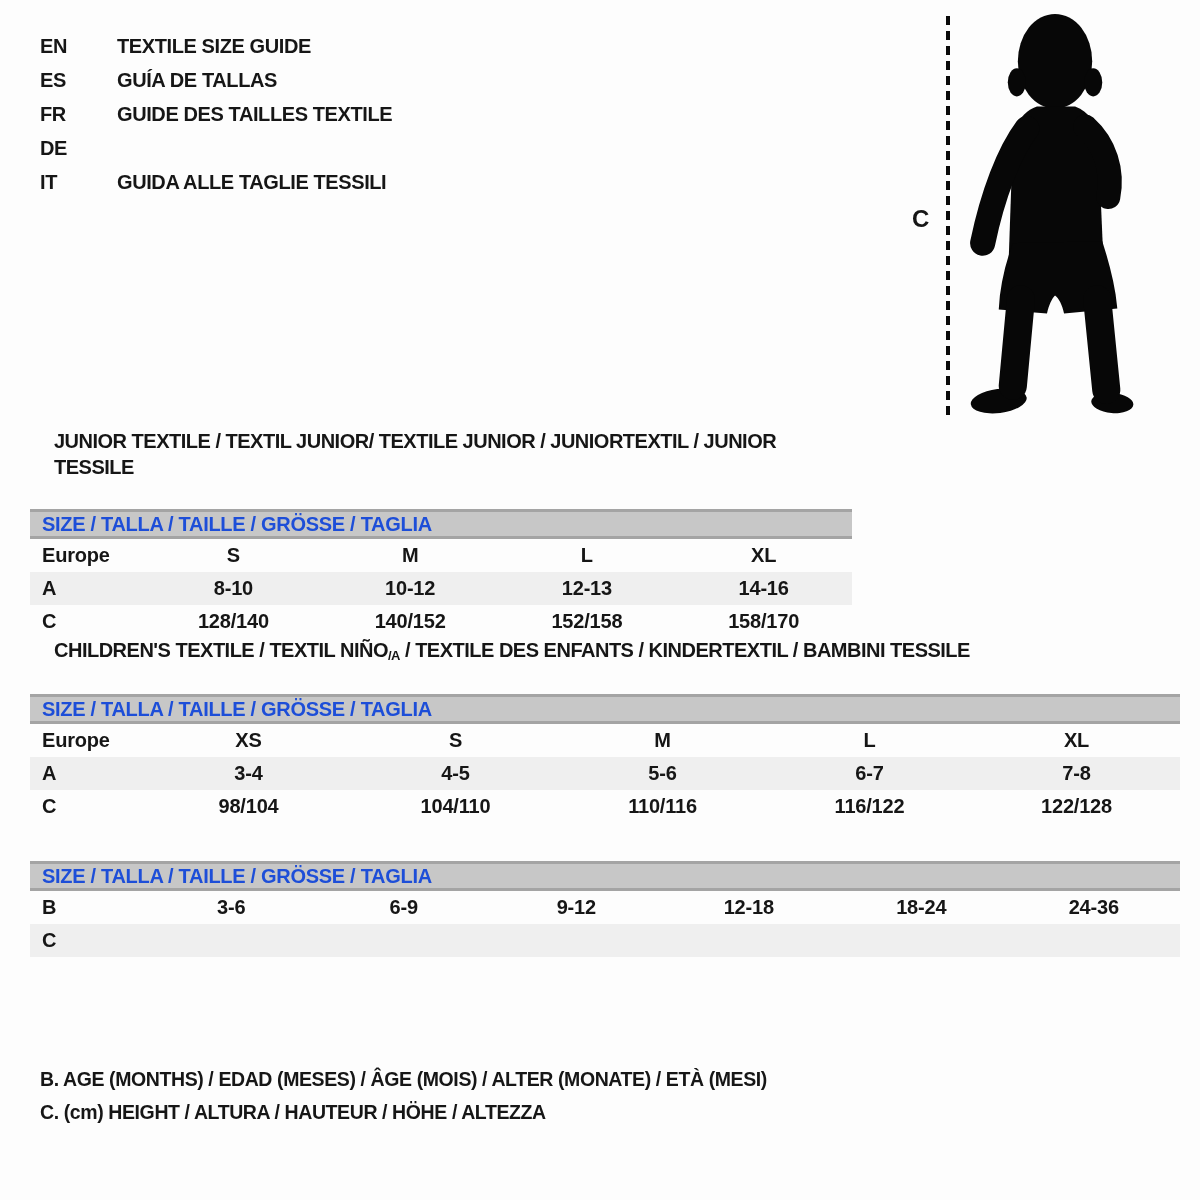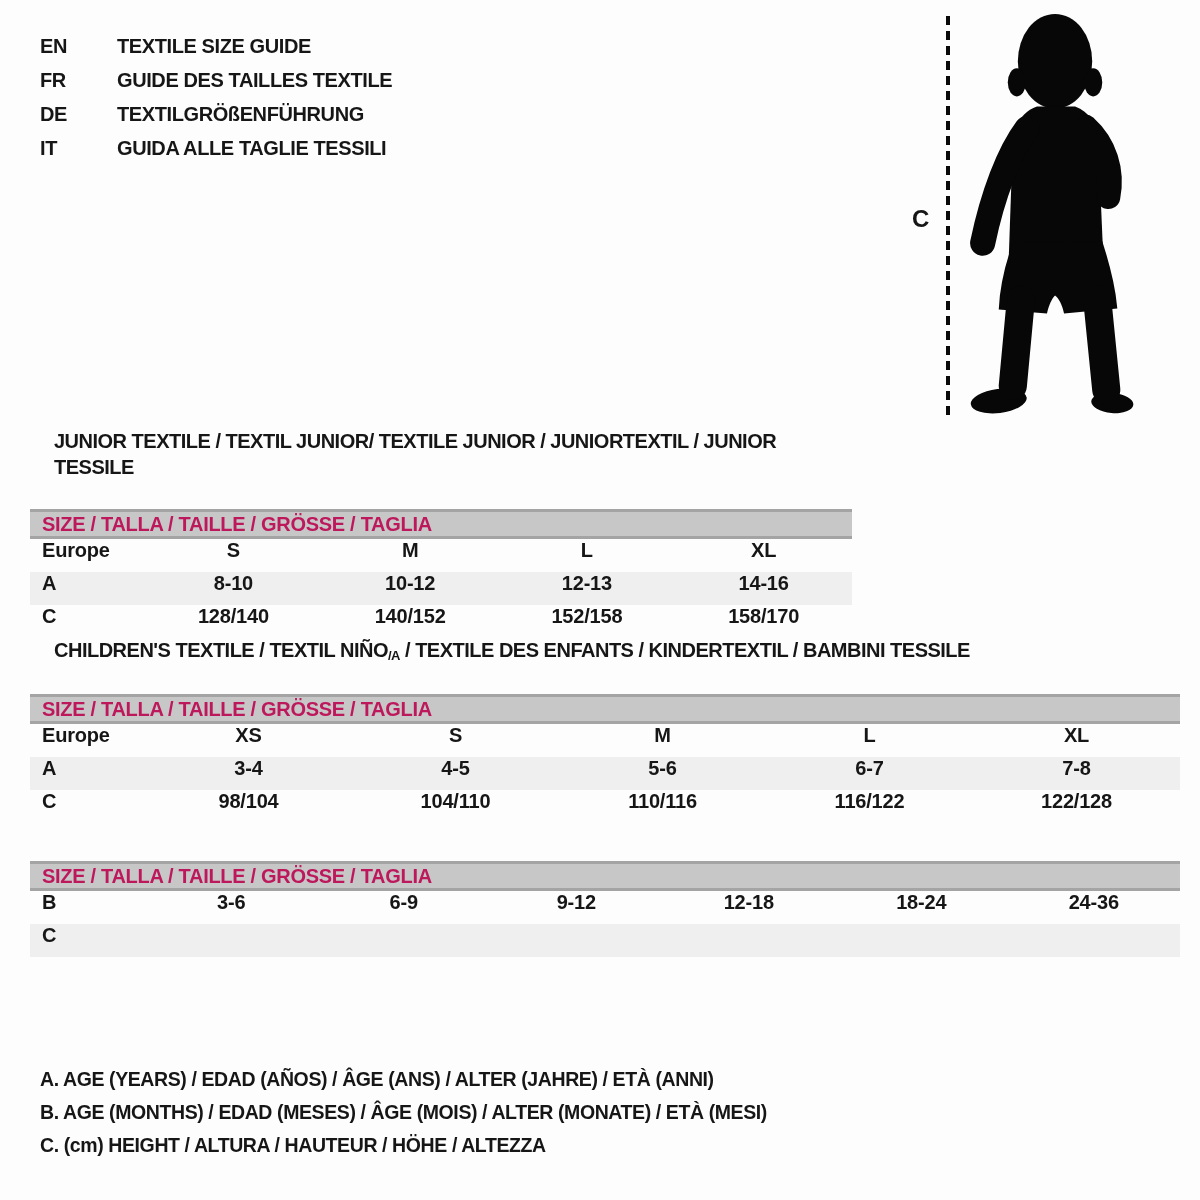--- a/index.html
+++ b/index.html
@@ -34,51 +34,54 @@
   .sec-junior .size-table{margin-top:29px;}
   .sec-children{top:637px;width:1150px;}
   .sec-children .size-table{margin-top:28px;}
   .sec-babies{top:849px;width:1150px;}
   .sec-babies .sec-title{line-height:33px;}
   .sec-babies .size-table{margin-top:12px;}
 
   .size-bar{
     height:24px;line-height:24px;background:#c7c7c7;
     border-top:3px solid #a4a4a4;border-bottom:3px solid #a4a4a4;
-    padding-left:12px;font-size:20px;letter-spacing:-0.3px;color:#be185d;
+    padding-left:12px;font-size:20px;letter-spacing:-0.3px;color:#1d4ed8;
   }
-  .trow{display:flex;height:33px;font-size:20px;letter-spacing:-0.2px;}
+  .trow{display:flex;height:33px;align-items:center;font-size:20px;letter-spacing:-0.2px;}
   .trow.shaded{background:#efefef;}
   .tlabel{width:115px;padding-left:12px;box-sizing:border-box;}
   .tcells{flex:1;display:flex;}
   .tcell{flex:1;text-align:center;}
 
   
   .legend{position:absolute;left:40px;top:1063px;}
   .legend-line{font-size:19.5px;line-height:33px;letter-spacing:-0.4px;}
 </style>
 </head>
 <body>
 
 <div class="lang-list">
 
     <div class="lang-row">
       <span class="lang-code">EN</span>
       <span class="lang-label">TEXTILE SIZE GUIDE</span>
     </div>
 
+    <div class="lang-row">
+      <span class="lang-code">ES</span>
+      <span class="lang-label">GUÍA DE TALLAS</span>
+    </div>
 
     <div class="lang-row">
       <span class="lang-code">FR</span>
       <span class="lang-label">GUIDE DES TAILLES TEXTILE</span>
     </div>
 
     <div class="lang-row">
       <span class="lang-code">DE</span>
-      <span class="lang-label">TEXTILGRÖßENFÜHRUNG</span>
     </div>
 
     <div class="lang-row">
       <span class="lang-code">IT</span>
       <span class="lang-label">GUIDA ALLE TAGLIE TESSILI</span>
     </div>
   </div>
 
 <div class="figure">
   <div class="measure-line"></div>
@@ -235,18 +238,17 @@
 
         <div class="trow shaded">
           <div class="tlabel">C</div>
         </div>
       </div>
   </div>
 </section>
 
 <div class="legend">
 
-    <div class="legend-line">A. AGE (YEARS) / EDAD (AÑOS) / ÂGE (ANS) / ALTER (JAHRE) / ETÀ (ANNI)</div>
 
     <div class="legend-line">B. AGE (MONTHS) / EDAD (MESES) / ÂGE (MOIS) / ALTER (MONATE) / ETÀ (MESI)</div>
 
     <div class="legend-line">C. (cm) HEIGHT / ALTURA / HAUTEUR / HÖHE / ALTEZZA</div>
   </div>
 
 </body></html>

